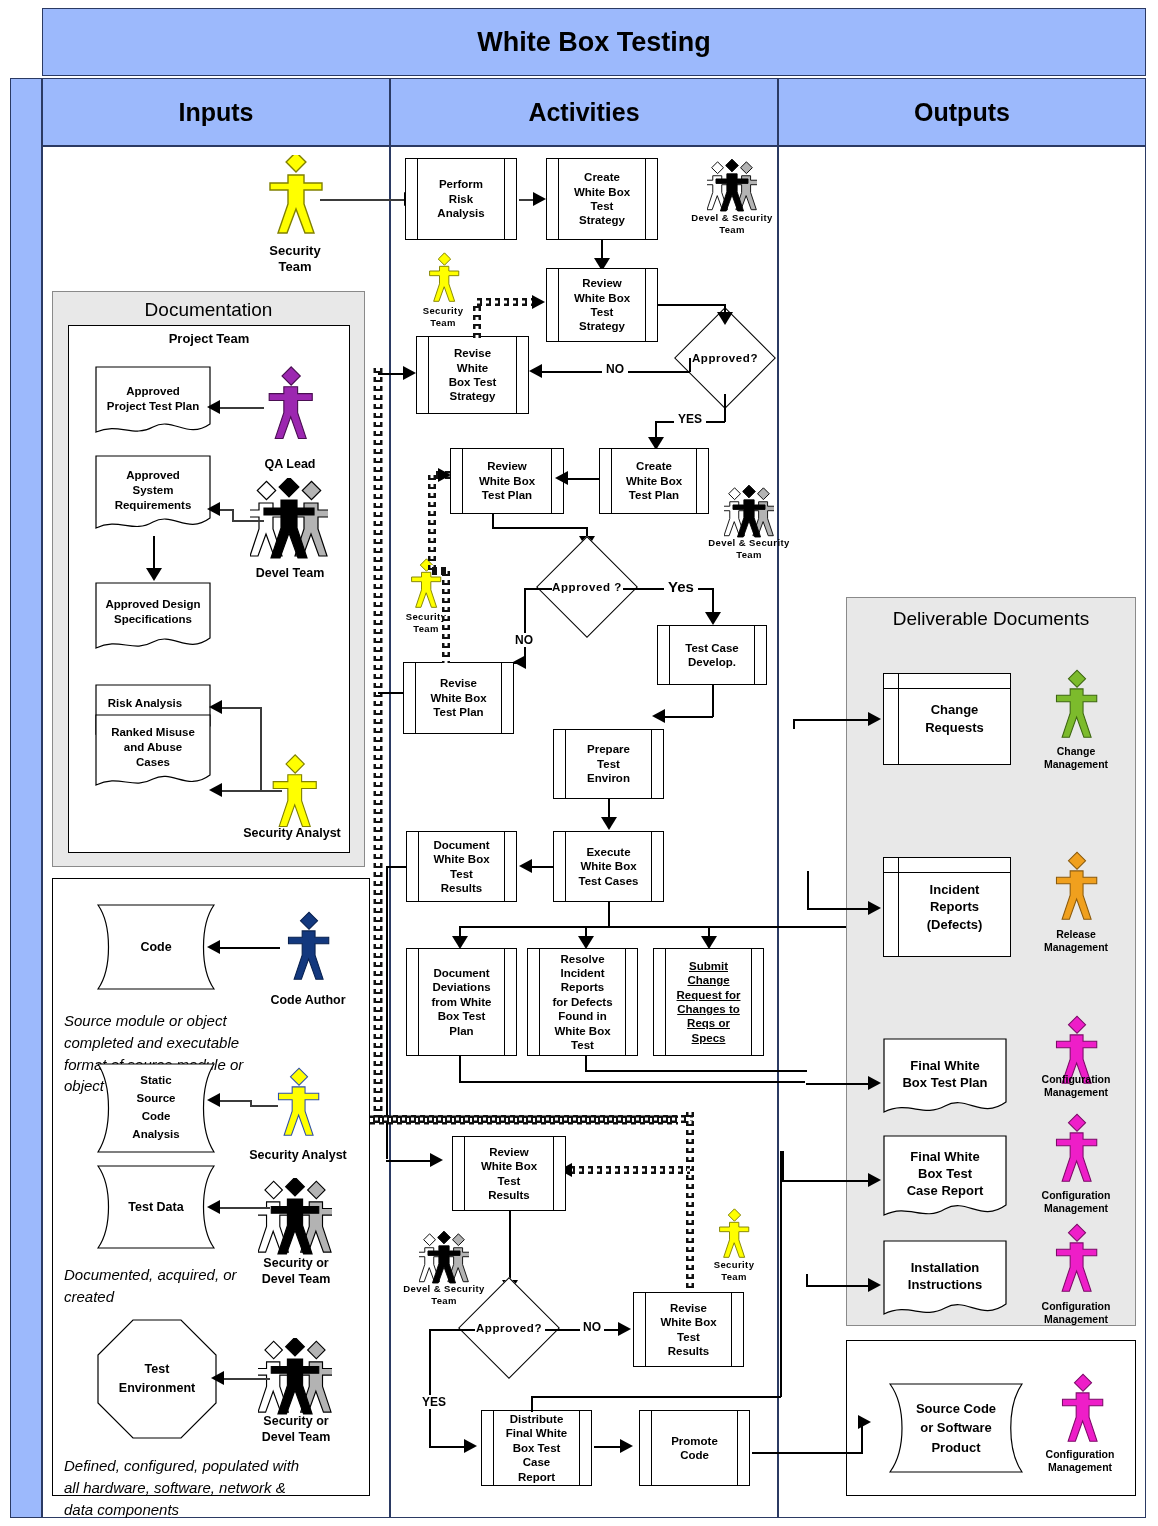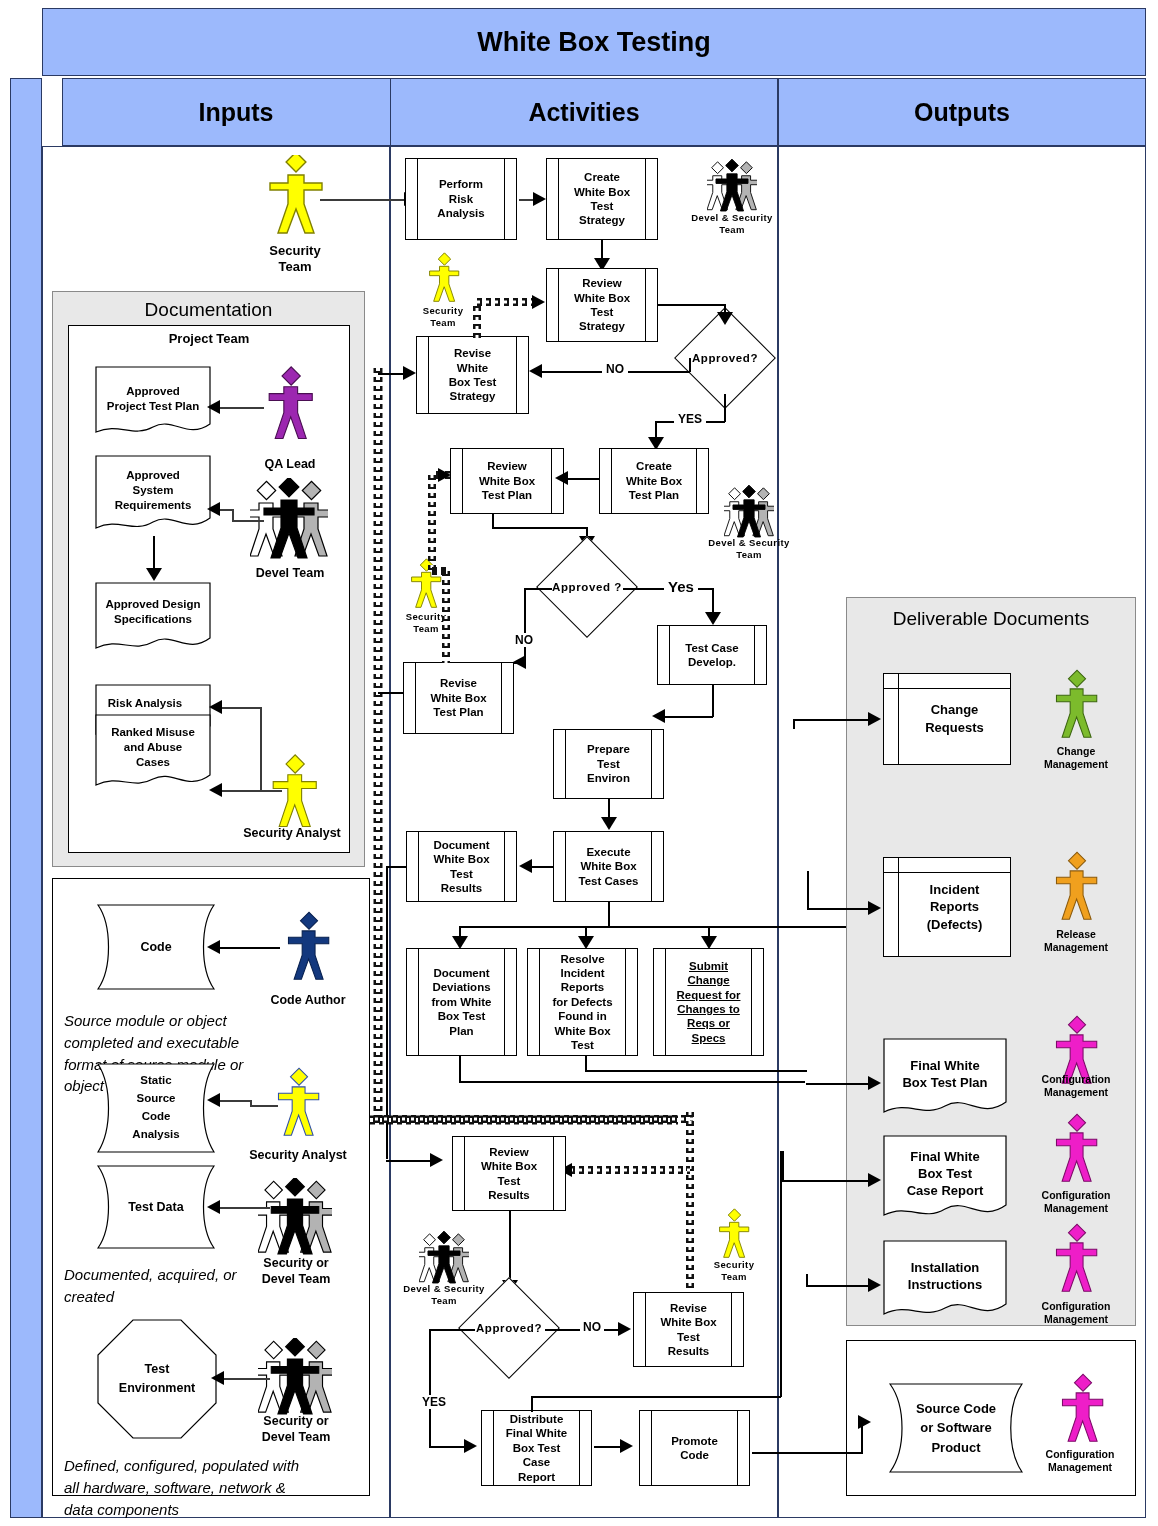--- a/index.html
+++ b/index.html
@@ -23,21 +23,21 @@
   .left-rail {
     position:absolute; left:10px; top:78px; width:32px; height:1440px;
     background:#9cb9fc; border:1px solid #2b3a63;
   }
   .colhdr {
     position:absolute; top:78px; height:68px;
     background:#9cb9fc; border:1px solid #2b3a63;
     display:flex; align-items:center; justify-content:center;
     font-size:25px; font-weight:bold; color:#000;
   }
-  .colhdr.inputs    { left:42px;  width:348px;margin-left:20px; }
+  .colhdr.inputs    { left:42px;  width:348px; }
   .colhdr.acts      { left:390px; width:388px; }
   .colhdr.outs      { left:778px; width:368px; }
 
   .colbody {
     position:absolute; top:146px; height:1372px;
     border:1px solid #2b3a63; background:#fff;
   }
   .colbody.inputs { left:42px;  width:348px; }
   .colbody.acts   { left:390px; width:388px; }
   .colbody.outs   { left:778px; width:368px; }

